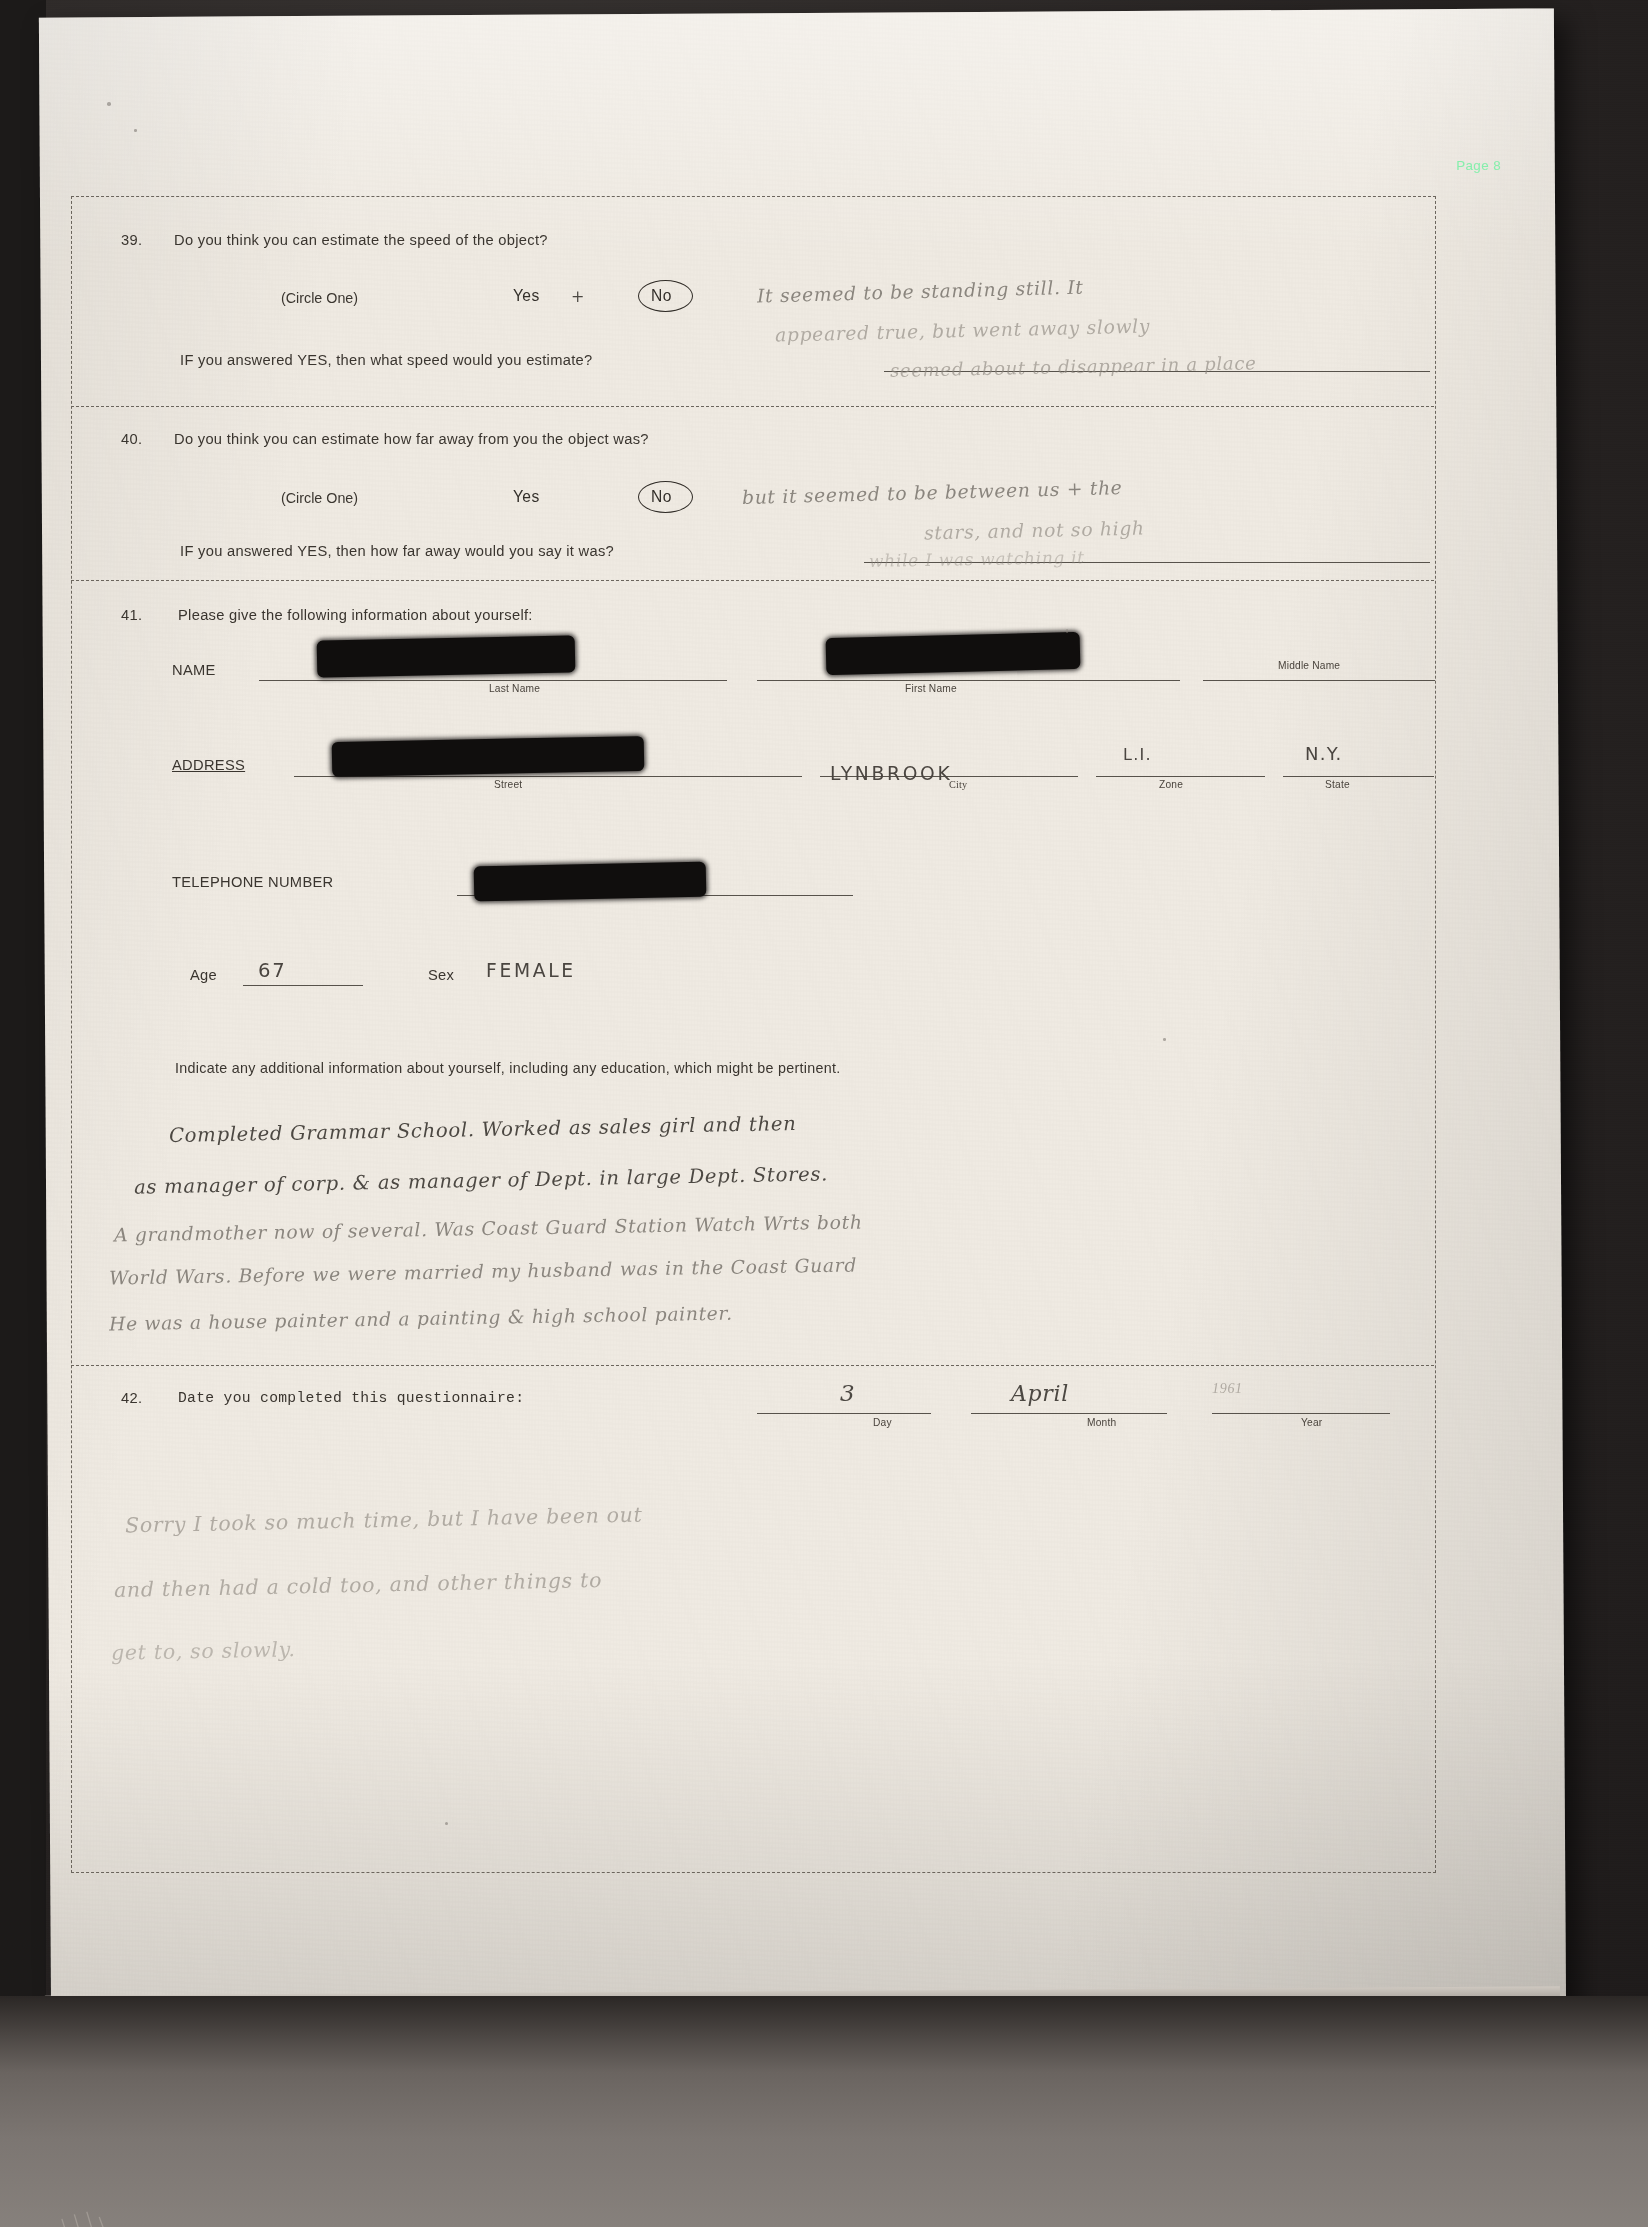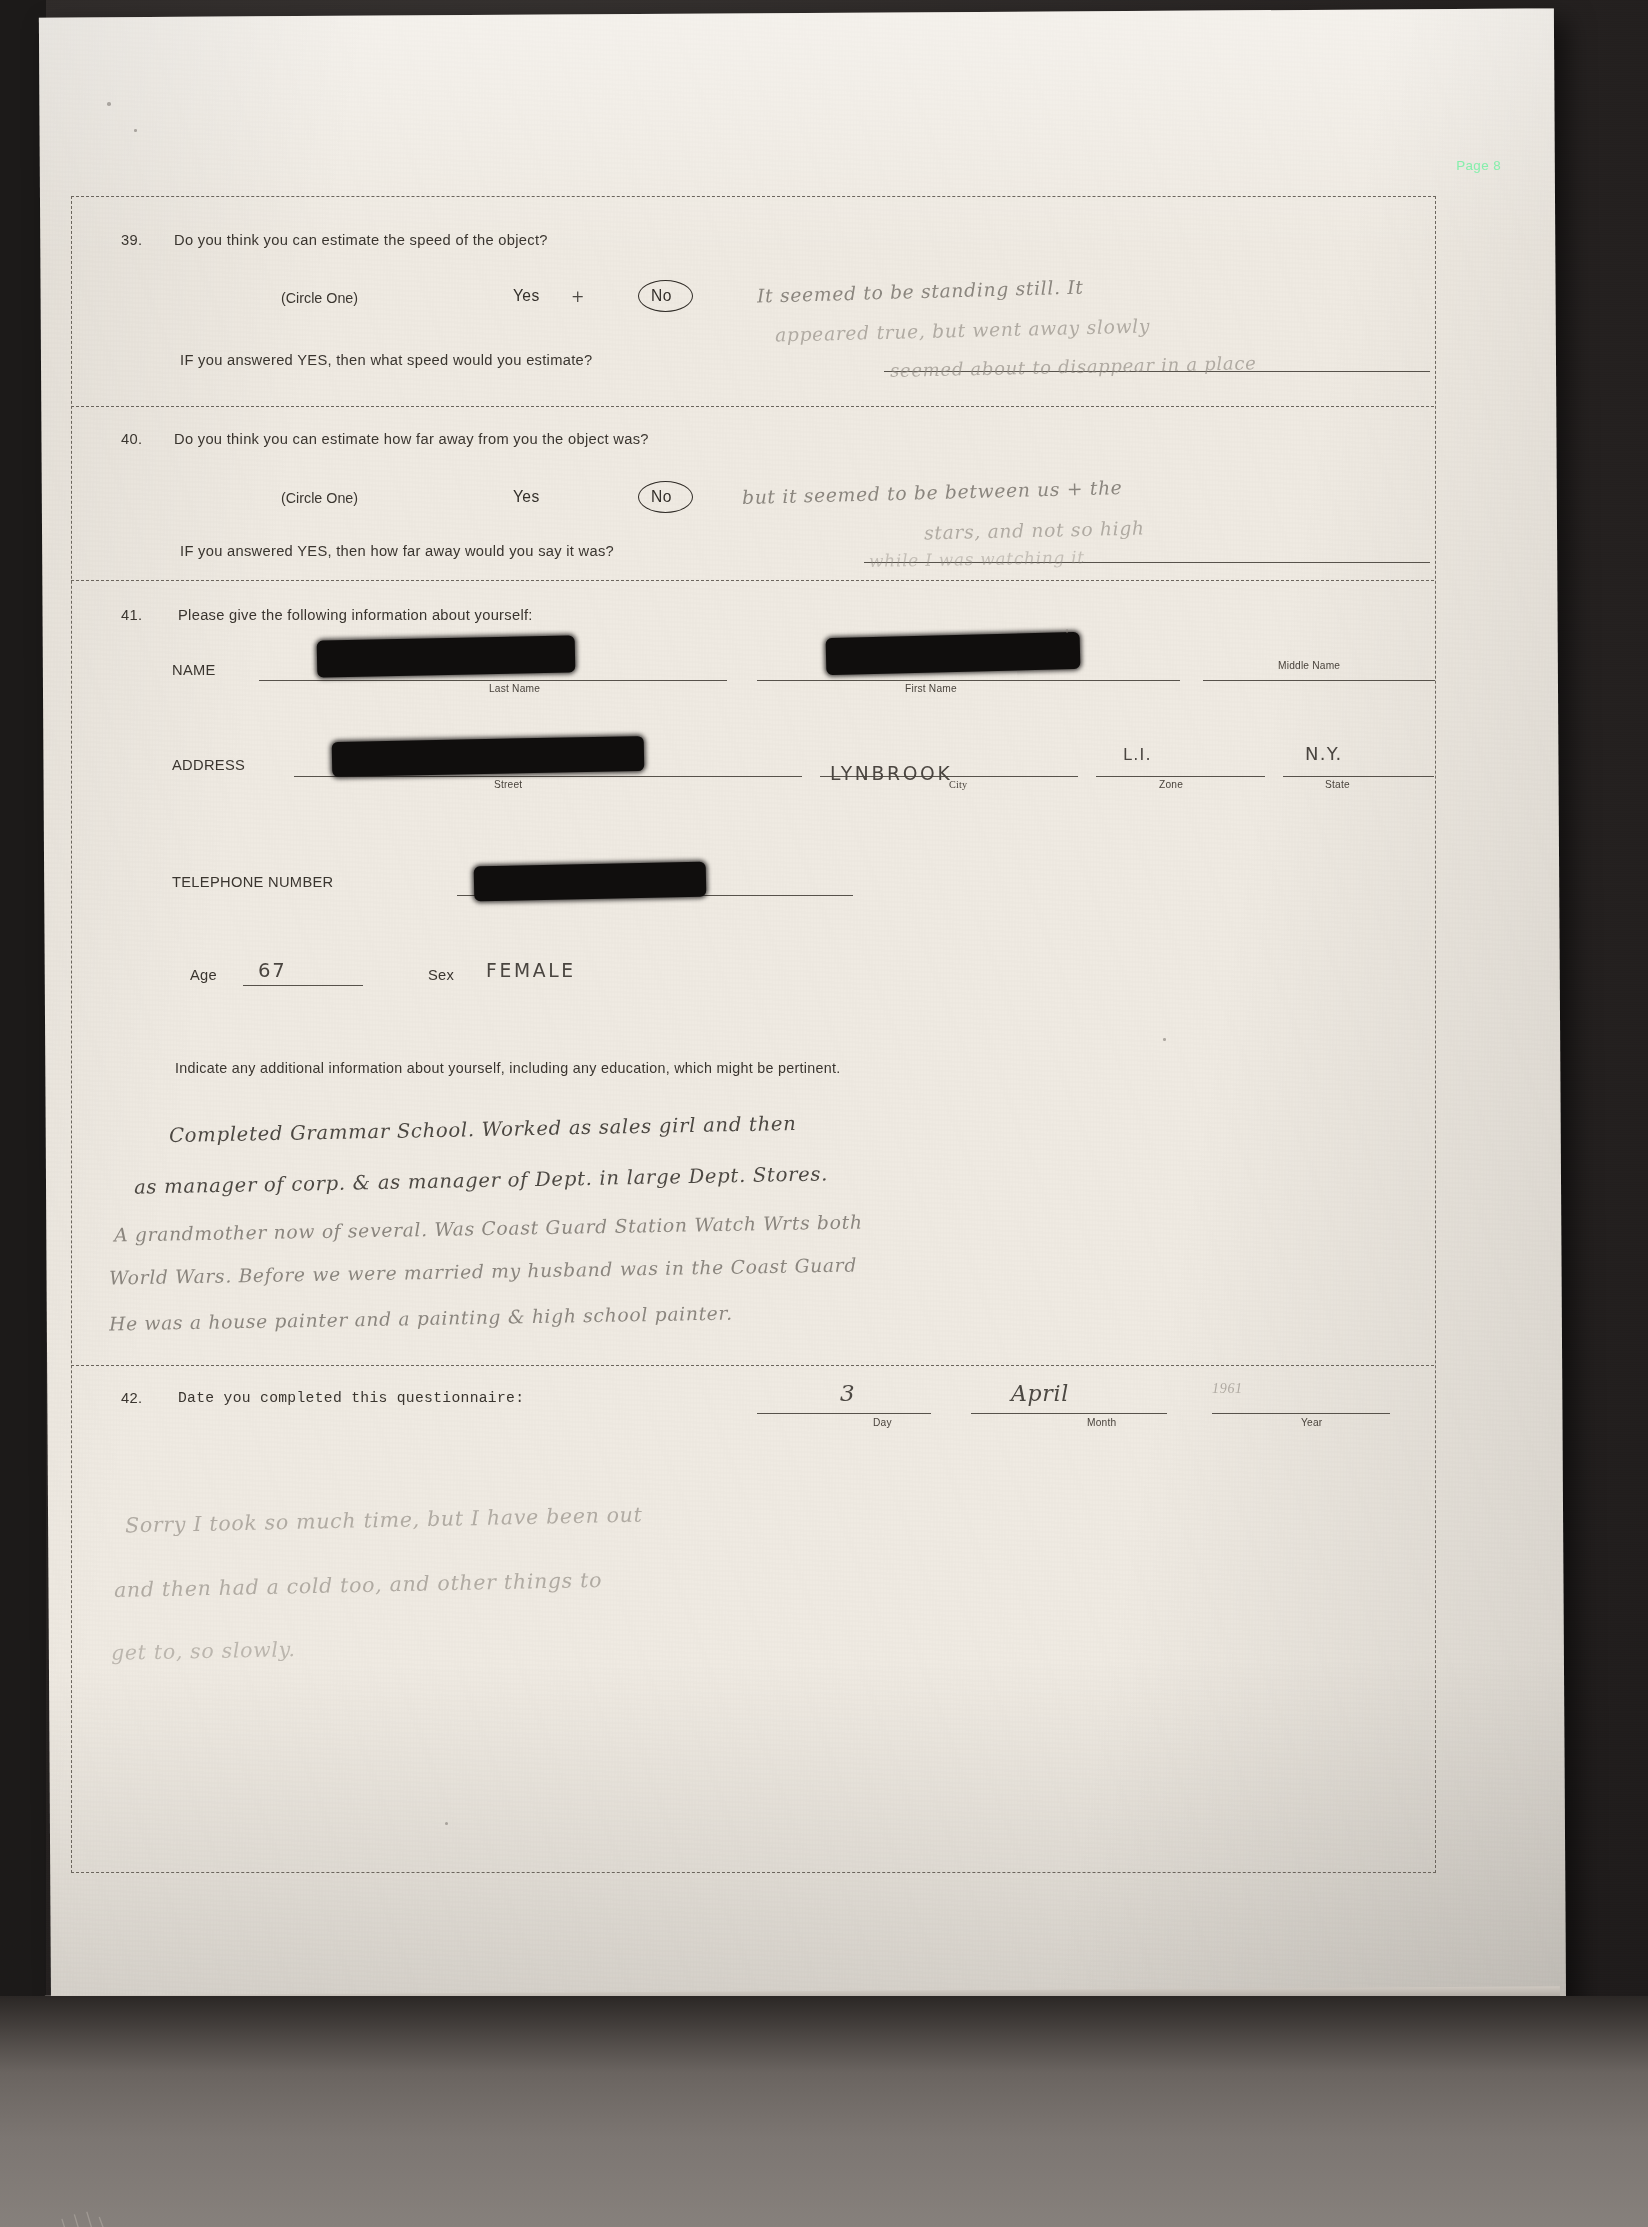--- a/index.html
+++ b/index.html
@@ -148,21 +148,21 @@
   <div class="ul" style="left:259px;top:680px;width:468px;"></div>
   <div class="ul" style="left:757px;top:680px;width:423px;"></div>
   <div class="ul" style="left:1203px;top:680px;width:232px;"></div>
   <div class="small-cap" style="left:489px;top:683px;">Last Name</div>
   <div class="small-cap" style="left:905px;top:683px;">First Name</div>
   <div class="small-cap" style="left:1278px;top:660px;">Middle Name</div>
   <div class="redact" style="left:317px;top:638px;width:258px;height:37px;transform:rotate(-1.2deg);"></div>
   <div class="redact" style="left:826px;top:635px;width:254px;height:37px;transform:rotate(-1.4deg);"></div>
   <div class="hand vlight" style="left:1065px;top:626px;font-size:15px;">'</div>
 
-  <div class="lbl" style="left:172px;top:757px;">ADDRESS</div>
+  <div class="lbl" style="left:172px;top:757px;text-decoration:underline;">ADDRESS</div>
   <div class="ul" style="left:294px;top:776px;width:508px;"></div>
   <div class="ul" style="left:820px;top:776px;width:258px;"></div>
   <div class="ul" style="left:1096px;top:776px;width:169px;"></div>
   <div class="ul" style="left:1283px;top:776px;width:151px;"></div>
   <div class="small-cap" style="left:494px;top:779px;">Street</div>
   <div class="small-cap" style="left:949px;top:779px;font-family:Liberation Serif, serif;">City</div>
   <div class="small-cap" style="left:1159px;top:779px;">Zone</div>
   <div class="small-cap" style="left:1325px;top:779px;">State</div>
   <div class="redact" style="left:332px;top:739px;width:312px;height:35px;transform:rotate(-1.1deg);"></div>
   <div class="hw-print" style="left:830px;top:743px;font-size:18.7px;margin-top:20px;">LYNBROOK</div>

